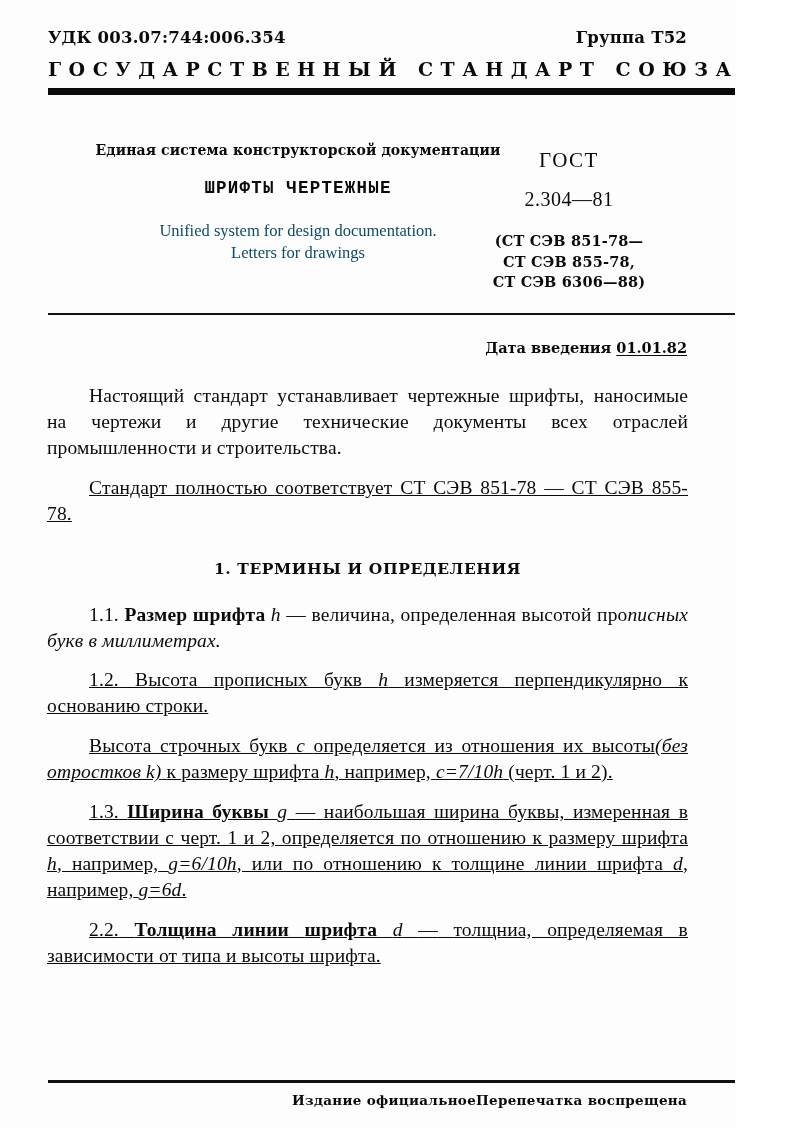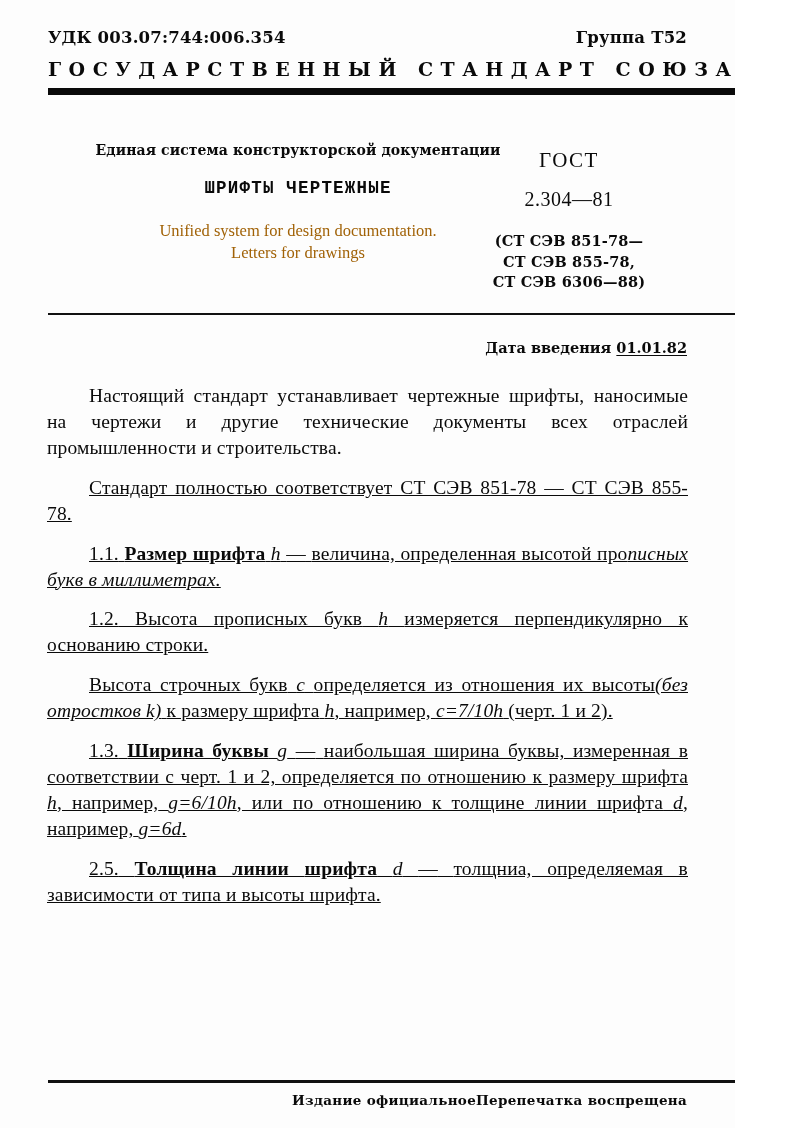--- a/index.html
+++ b/index.html
@@ -86,21 +86,21 @@
     font-family: Liberation Mono, monospace;
     font-weight: bold;
     font-size: 17.5px;
     letter-spacing: 1.2px;
   }
   .en-title {
     margin-top: 22px;
     font-family: "Liberation Serif", serif;
     font-size: 16.5px;
     line-height: 1.32;
-    color: #a16207;
+    color: #0c4a6e;
   }
 
   .title-right {
     position: absolute;
     right: 0;
     width: 236px;
     top: 6px;
     text-align: center;
   }
   .gost-word {
@@ -232,30 +232,31 @@
   <div class="date-line">
     <span>Дата введения</span>
     <span class="date-value">01.01.82</span>
   </div>
 
   <div class="body">
 
     <p class="para">Настоящий стандарт устанавливает чертежные шрифты, наносимые  на чертежи и другие технические документы всех отраслей промышленности и строительства.</p>
     <p class="para">Стандарт полностью соответствует СТ СЭВ 851-78 — СТ СЭВ 855-78.</p>
 
+    <div class="section-head">1. ТЕРМИНЫ И ОПРЕДЕЛЕНИЯ</div>
 
     <p class="para"><span>1.1.</span> <span class="b">Размер шрифта</span> <span class="i">h</span> <span>—</span> <span>величина, определенная высотой про</span><span class="i">писных букв в миллиметрах.</span></p>
 
     <p class="para"><span>1.2.</span> <span>Высота прописных букв</span> <span class="i">h</span> <span>измеряется перпендикулярно    к основанию строки.</span></p>
 
     <p class="para"><span>Высота строчных букв</span> <span class="i">c</span> <span>определяется из отношения   их высоты</span><span class="i">(без отростков k)</span> <span>к размеру шрифта</span>   <span class="i">h</span><span>, например,</span>  <span class="i">c=7/10h</span> <span>(черт. 1 и 2).</span></p>
 
     <p class="para"><span>1.3.</span> <span class="b">Ширина буквы</span> <span class="i">g</span> <span>—</span> <span>наибольшая ширина буквы, измеренная в соответствии с черт. 1 и 2, определяется по отношению   к размеру шрифта</span> <span class="i">h</span><span>, например,</span> <span class="i">g=6/10h</span><span>, или по отношению к толщине линии  шрифта</span> <span class="i">d</span><span>, например,</span> <span class="i">g=6d</span><span>.</span></p>
 
-    <p class="para"><span>2.5.</span> <span class="b">Толщина линии</span> <span class="b">шрифта</span> <span class="i">d</span> <span>—</span> <span>толщниа, определяемая в зависимости от типа и высоты шрифта.</span></p>
+    <p class="para"><span>2.2.</span> <span class="b">Толщина линии</span> <span class="b">шрифта</span> <span class="i">d</span> <span>—</span> <span>толщниа, определяемая в зависимости от типа и высоты шрифта.</span></p>
 
   </div>
 
   <div class="rule-thin rule-footer"></div>
   <div class="footer-row">
     <span>Издание официальное</span>
     <span>Перепечатка воспрещена</span>
   </div>
 
 </div>

